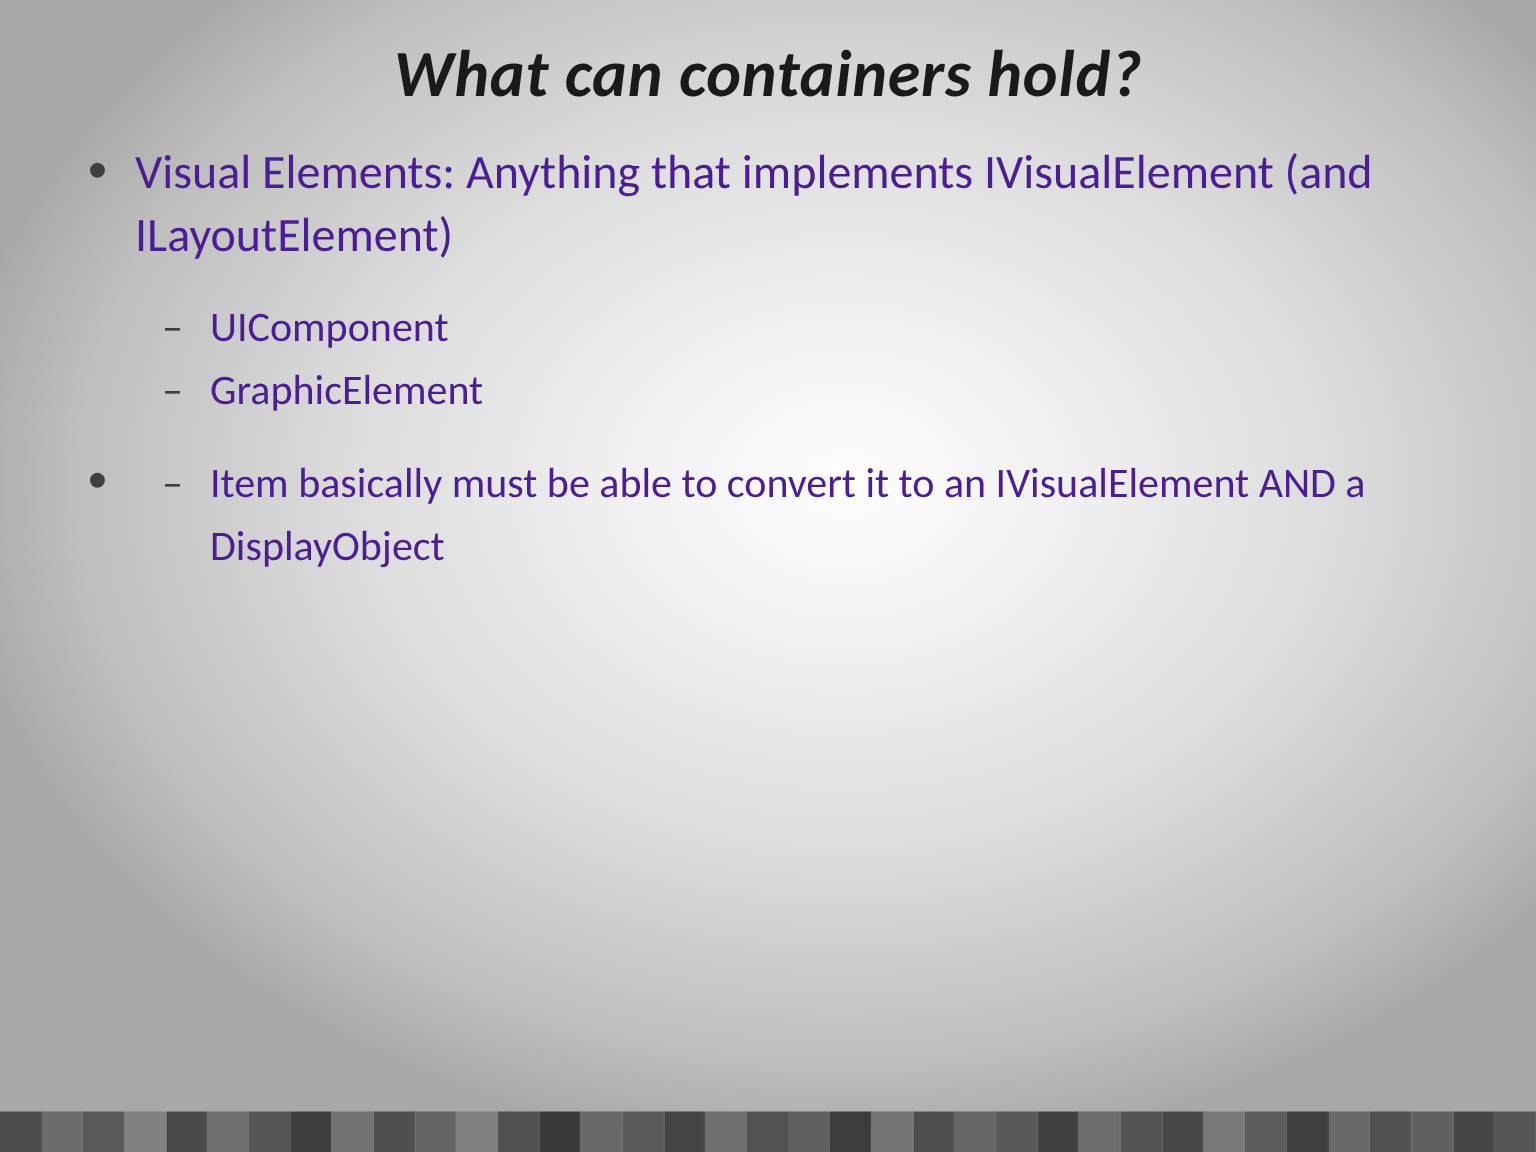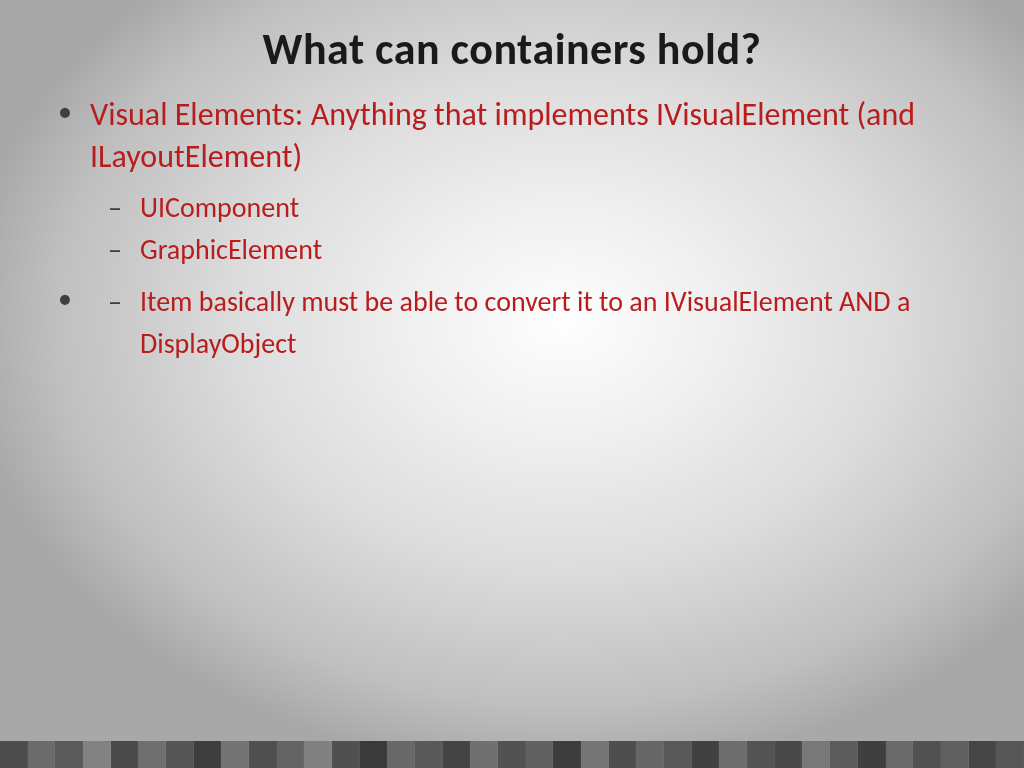--- a/index.html
+++ b/index.html
@@ -21,23 +21,24 @@
       padding: 22px 50px 40px 50px;
       position: relative;
     }
     .title {
       font-size: 44px;
       font-weight: bold;
       color: #1a1a1a;
       text-align: center;
       margin-bottom: 18px;
       letter-spacing: 0.5px;
+      font-style: italic;
     }
     .content {
-      color: #b91c1c;
+      color: #4c1d95;
     }
     ul.level1 {
       list-style: none;
       padding-left: 30px;
     }
     ul.level1 > li {
       font-size: 32px;
       line-height: 1.3;
       margin-bottom: 8px;
       position: relative;
@@ -46,21 +47,21 @@
     ul.level1 > li::before {
       content: "•";
       position: absolute;
       left: -22px;
       font-size: 28px;
       color: #3f3f3f;
     }
     ul.level2 {
       list-style: none;
       padding-left: 46px;
-      margin-top: 10px;
+      margin-top: 20px;
       margin-bottom: 6px;
     }
     ul.level2 > li {
       font-size: 28px;
       line-height: 1.5;
       position: relative;
       padding-left: 4px;
     }
     ul.level2 > li::before {
       content: "–";

